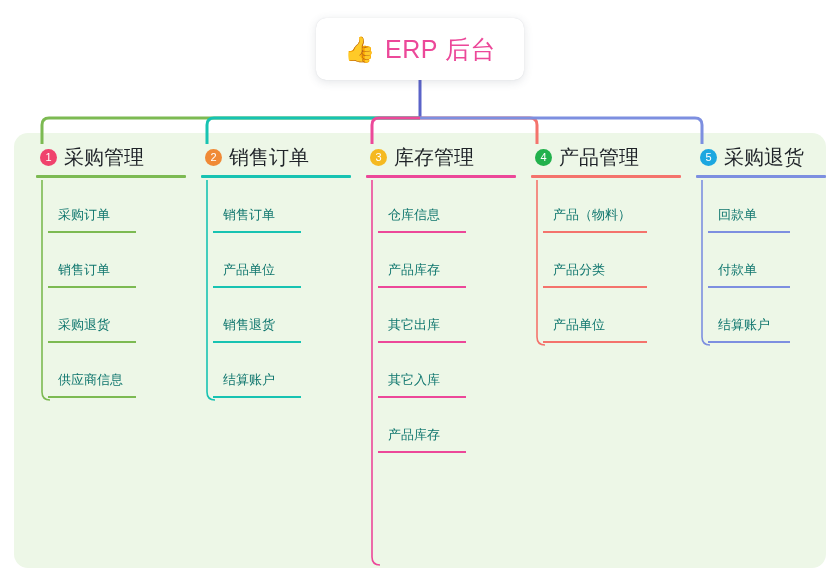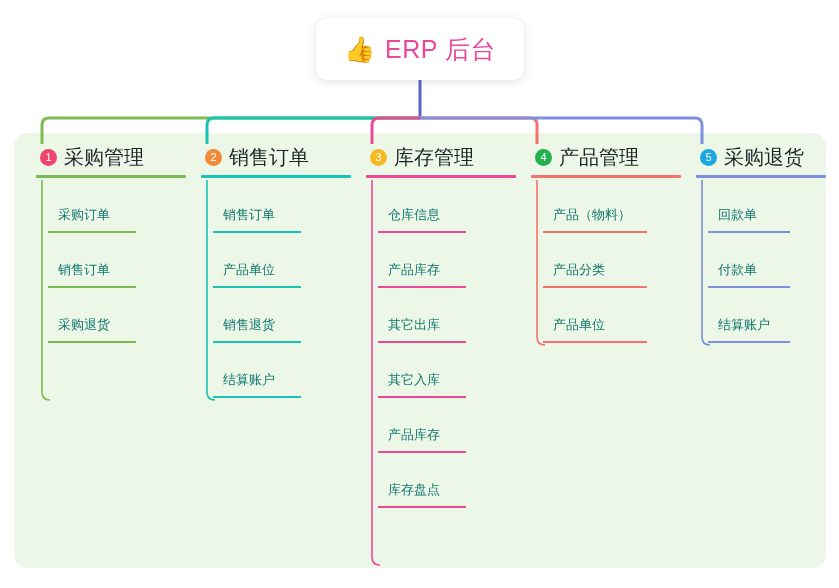--- a/index.html
+++ b/index.html
@@ -169,20 +169,24 @@
             <div class="leaf-rule" style="background: rgb(124, 186, 82); width: 88px;"></div>
           </div>
           <div class="leaf">
             <span class="leaf-label">销售订单</span>
             <div class="leaf-rule" style="background: rgb(124, 186, 82); width: 88px;"></div>
           </div>
           <div class="leaf">
             <span class="leaf-label">采购退货</span>
             <div class="leaf-rule" style="background: rgb(124, 186, 82); width: 88px;"></div>
           </div>
+          <div class="leaf">
+            <span class="leaf-label">供应商信息</span>
+            <div class="leaf-rule" style="background: rgb(124, 186, 82); width: 88px;"></div>
+          </div>
         </div>
       </div>
       <div class="column" style="left: 201px;">
         <div class="col-head">
           <span class="badge" style="background: rgb(240, 138, 54);">2</span>
           <span class="col-title">销售订单</span>
         </div>
         <div class="col-rule" style="background: rgb(23, 195, 178); width: 150px;"></div>
         <div class="leaves">
           <div class="leaf">
@@ -223,24 +227,20 @@
             <div class="leaf-rule" style="background: rgb(236, 72, 153); width: 88px;"></div>
           </div>
           <div class="leaf">
             <span class="leaf-label">其它入库</span>
             <div class="leaf-rule" style="background: rgb(236, 72, 153); width: 88px;"></div>
           </div>
           <div class="leaf">
             <span class="leaf-label">产品库存</span>
             <div class="leaf-rule" style="background: rgb(236, 72, 153); width: 88px;"></div>
           </div>
-          <div class="leaf">
-            <span class="leaf-label">库存盘点</span>
-            <div class="leaf-rule" style="background: rgb(236, 72, 153); width: 88px;"></div>
-          </div>
         </div>
       </div>
       <div class="column" style="left: 531px;">
         <div class="col-head">
           <span class="badge" style="background: rgb(34, 177, 76);">4</span>
           <span class="col-title">产品管理</span>
         </div>
         <div class="col-rule" style="background: rgb(244, 115, 108); width: 150px;"></div>
         <div class="leaves">
           <div class="leaf">

